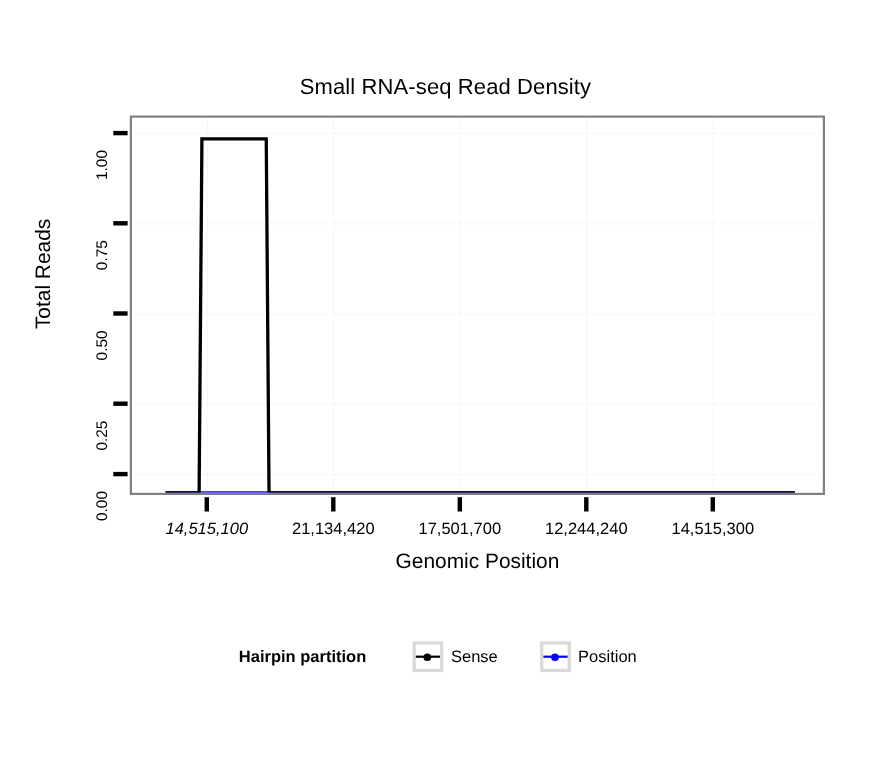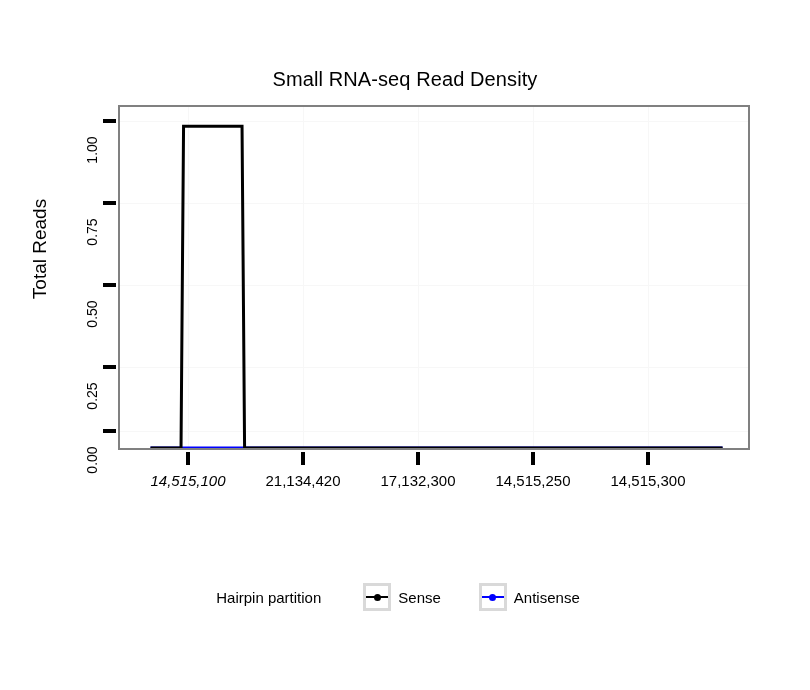--- a/index.html
+++ b/index.html
@@ -53,21 +53,21 @@
     position:absolute;left:118px;top:500px;width:632px;
     font-size:19px;text-align:center;
   }
 
   
   #legend{
     position:absolute;left:0;top:583px;width:810px;
     display:flex;align-items:center;justify-content:center;
     gap:0px;
   }
-  #legend-title{font-size:15px;font-weight:normal;margin-right:18px;white-space:nowrap;}
+  #legend-title{font-size:15px;font-weight:bold;margin-right:18px;white-space:nowrap;}
   .legend-entry{display:flex;align-items:center;margin-right:14px;margin-left:24px;}
   .legend-key{
     width:28px;height:28px;background:#d9d9d9;
     display:flex;align-items:center;justify-content:center;
     position:relative;margin-right:7px;
   }
   .legend-key-inner{
     width:22px;height:22px;background:#ffffff;position:relative;
     display:flex;align-items:center;justify-content:center;
   }
@@ -77,40 +77,41 @@
 </style>
 </head>
 <body>
 
 <div id="figure">
 
   <div id="chart-title">Small RNA-seq Read Density</div>
 
   <div id="y-axis-title">Total Reads</div>
 
+  <div id="x-axis-title">Genomic Position</div>
 
   <div class="ytick-mark" style="top:119px;"></div>
   <div class="ytick-label" style="top:112px;">1.00</div>
   <div class="ytick-mark" style="top:201px;"></div>
   <div class="ytick-label" style="top:194px;">0.75</div>
   <div class="ytick-mark" style="top:283px;"></div>
   <div class="ytick-label" style="top:276px;">0.50</div>
   <div class="ytick-mark" style="top:365px;"></div>
   <div class="ytick-label" style="top:358px;">0.25</div>
   <div class="ytick-mark" style="top:429px;"></div>
   <div class="ytick-label" style="top:422px;">0.00</div>
 
   <div class="xtick-mark" style="left:186px;"></div>
   <div class="xtick-label" style="left:128px;font-style:italic;">14,515,100</div>
   <div class="xtick-mark" style="left:301px;"></div>
   <div class="xtick-label" style="left:243px;">21,134,420</div>
   <div class="xtick-mark" style="left:416px;"></div>
-  <div class="xtick-label" style="left:358px;">17,132,300</div>
+  <div class="xtick-label" style="left:358px;">17,501,700</div>
   <div class="xtick-mark" style="left:531px;"></div>
-  <div class="xtick-label" style="left:473px;">14,515,250</div>
+  <div class="xtick-label" style="left:473px;">12,244,240</div>
   <div class="xtick-mark" style="left:646px;"></div>
   <div class="xtick-label" style="left:588px;">14,515,300</div>
 
   <div id="plot-panel">
 
     <div class="gridline-h" style="top:14px;"></div>
     <div class="gridline-h" style="top:96px;"></div>
     <div class="gridline-h" style="top:178px;"></div>
     <div class="gridline-h" style="top:260px;"></div>
     <div class="gridline-h" style="top:324px;"></div>
@@ -140,17 +141,17 @@
       <div class="legend-label">Sense</div>
     </div>
 
     <div class="legend-entry">
       <div class="legend-key">
         <div class="legend-key-inner">
           <div class="legend-key-line" style="background:#0000FF;"></div>
           <div class="legend-key-point" style="background:#0000FF;"></div>
         </div>
       </div>
-      <div class="legend-label">Antisense</div>
+      <div class="legend-label">Position</div>
     </div>
   </div>
 
 </div>
 
 </body></html>

